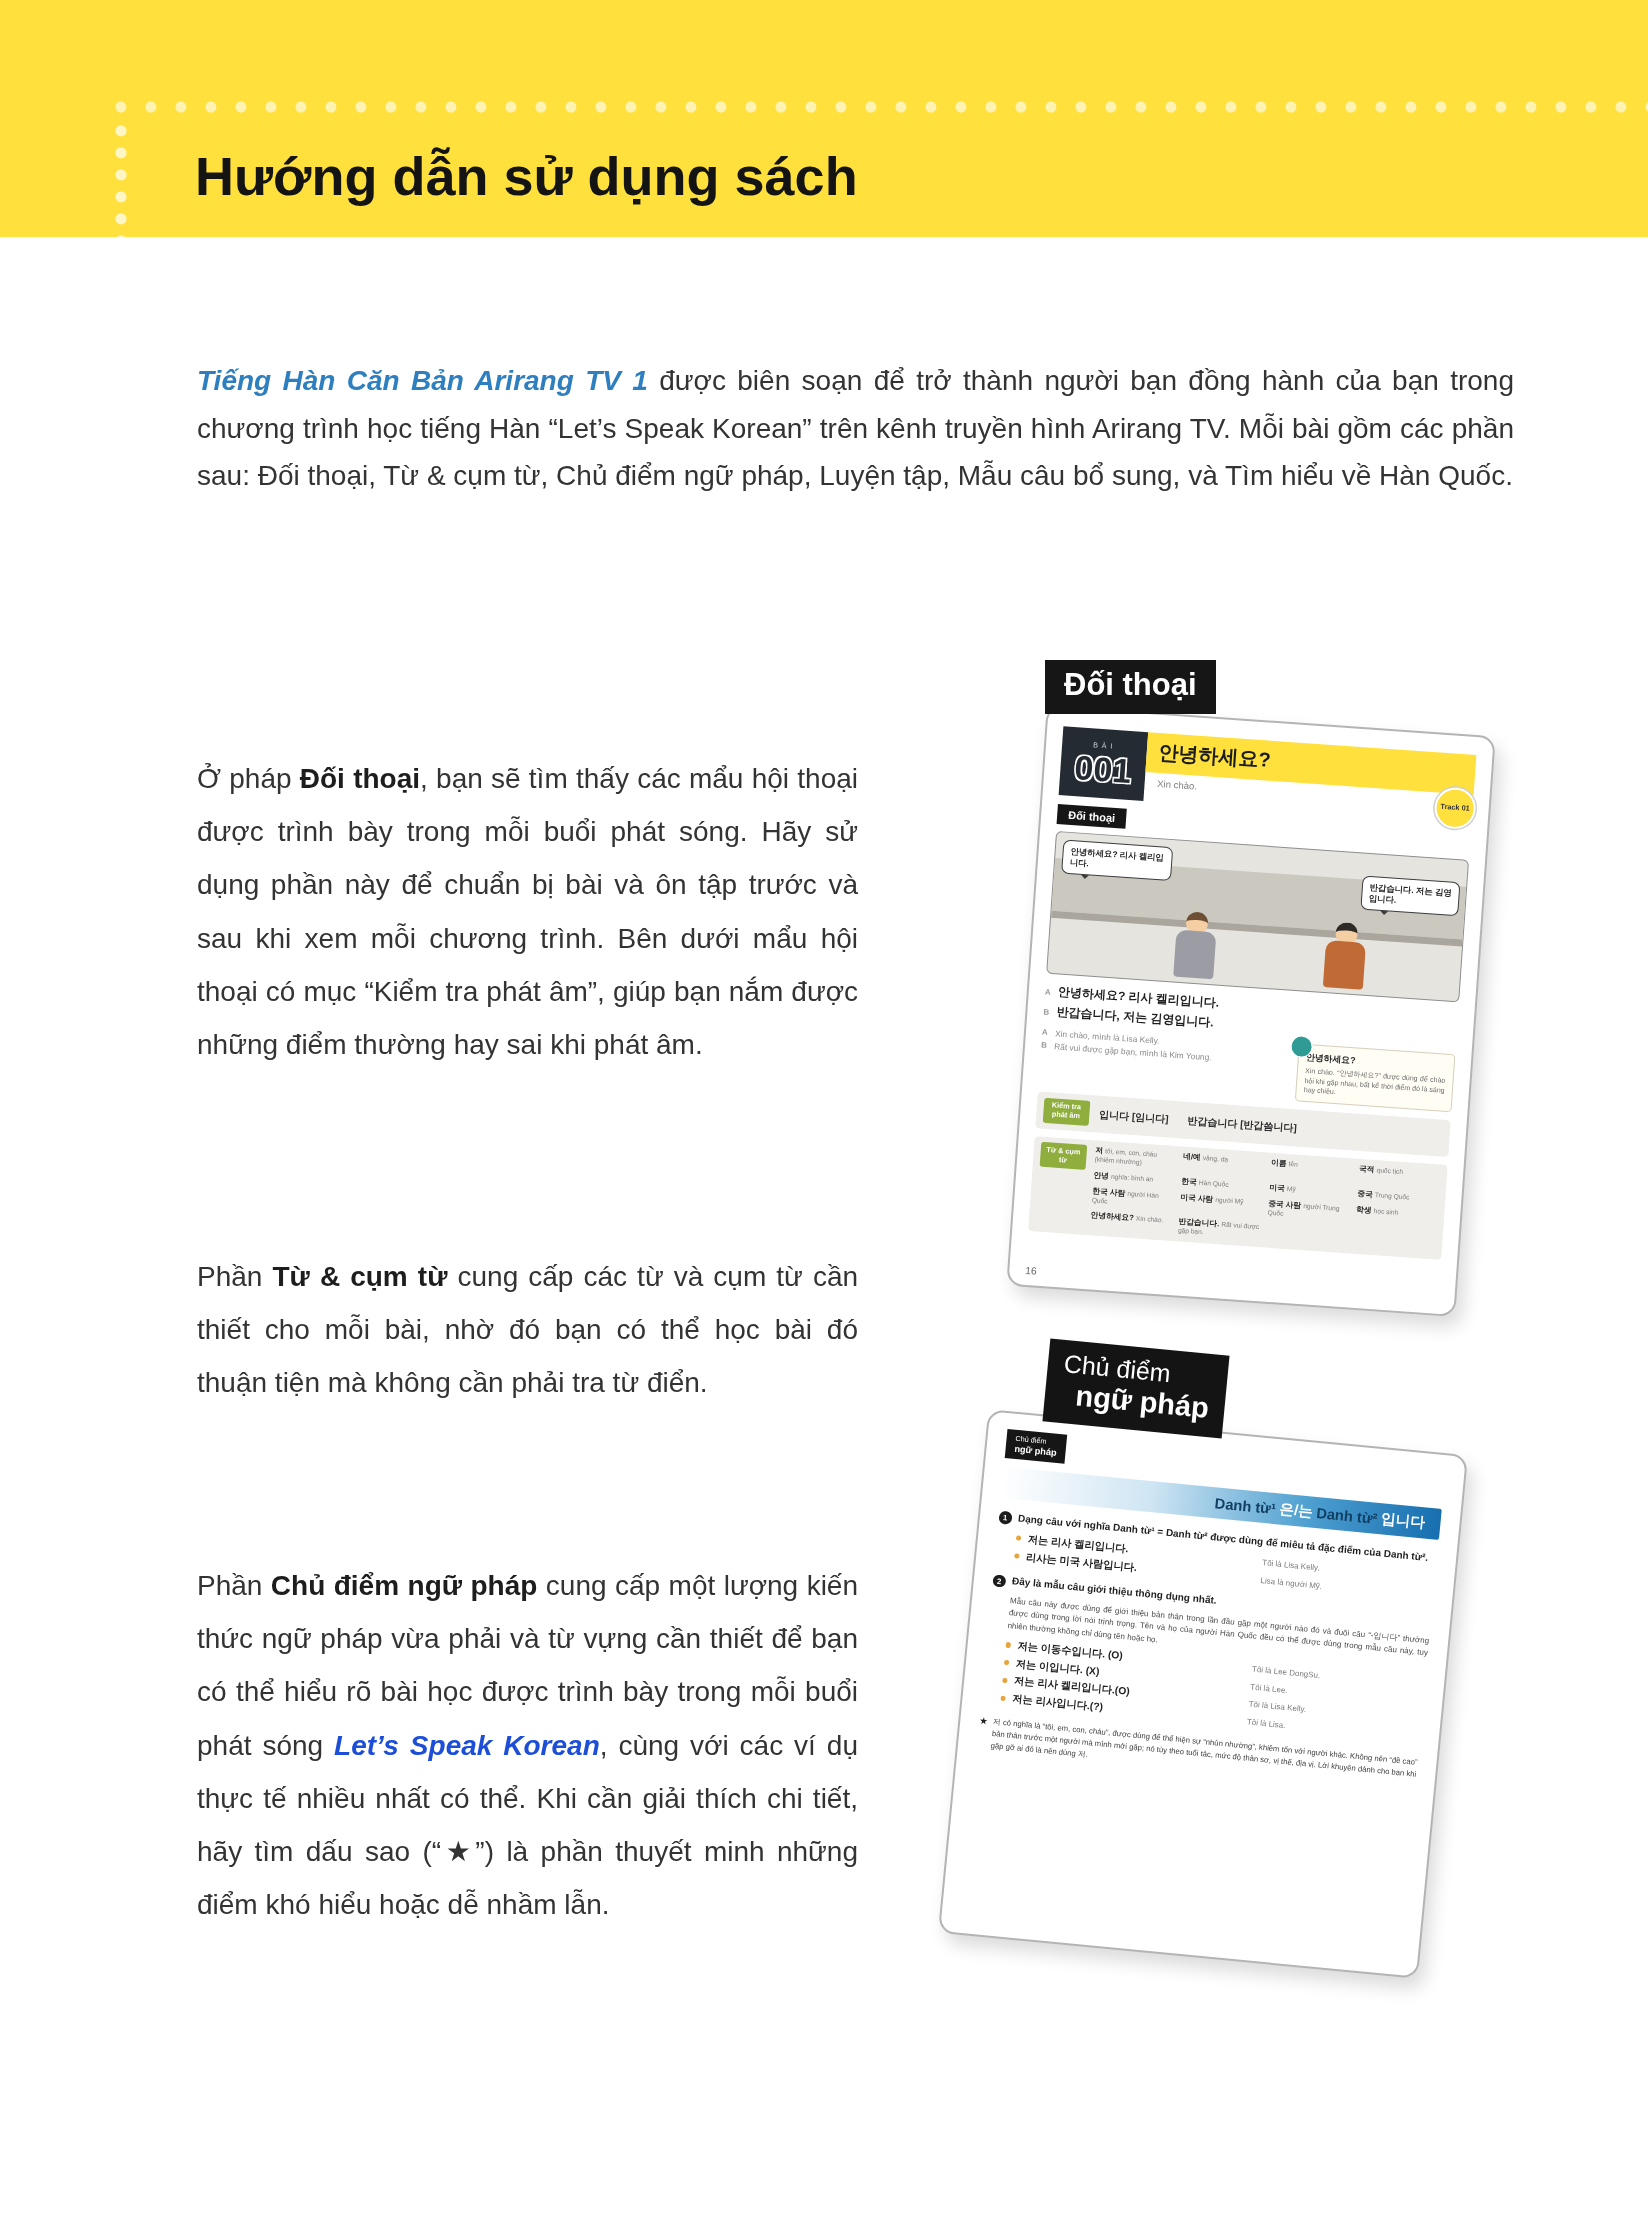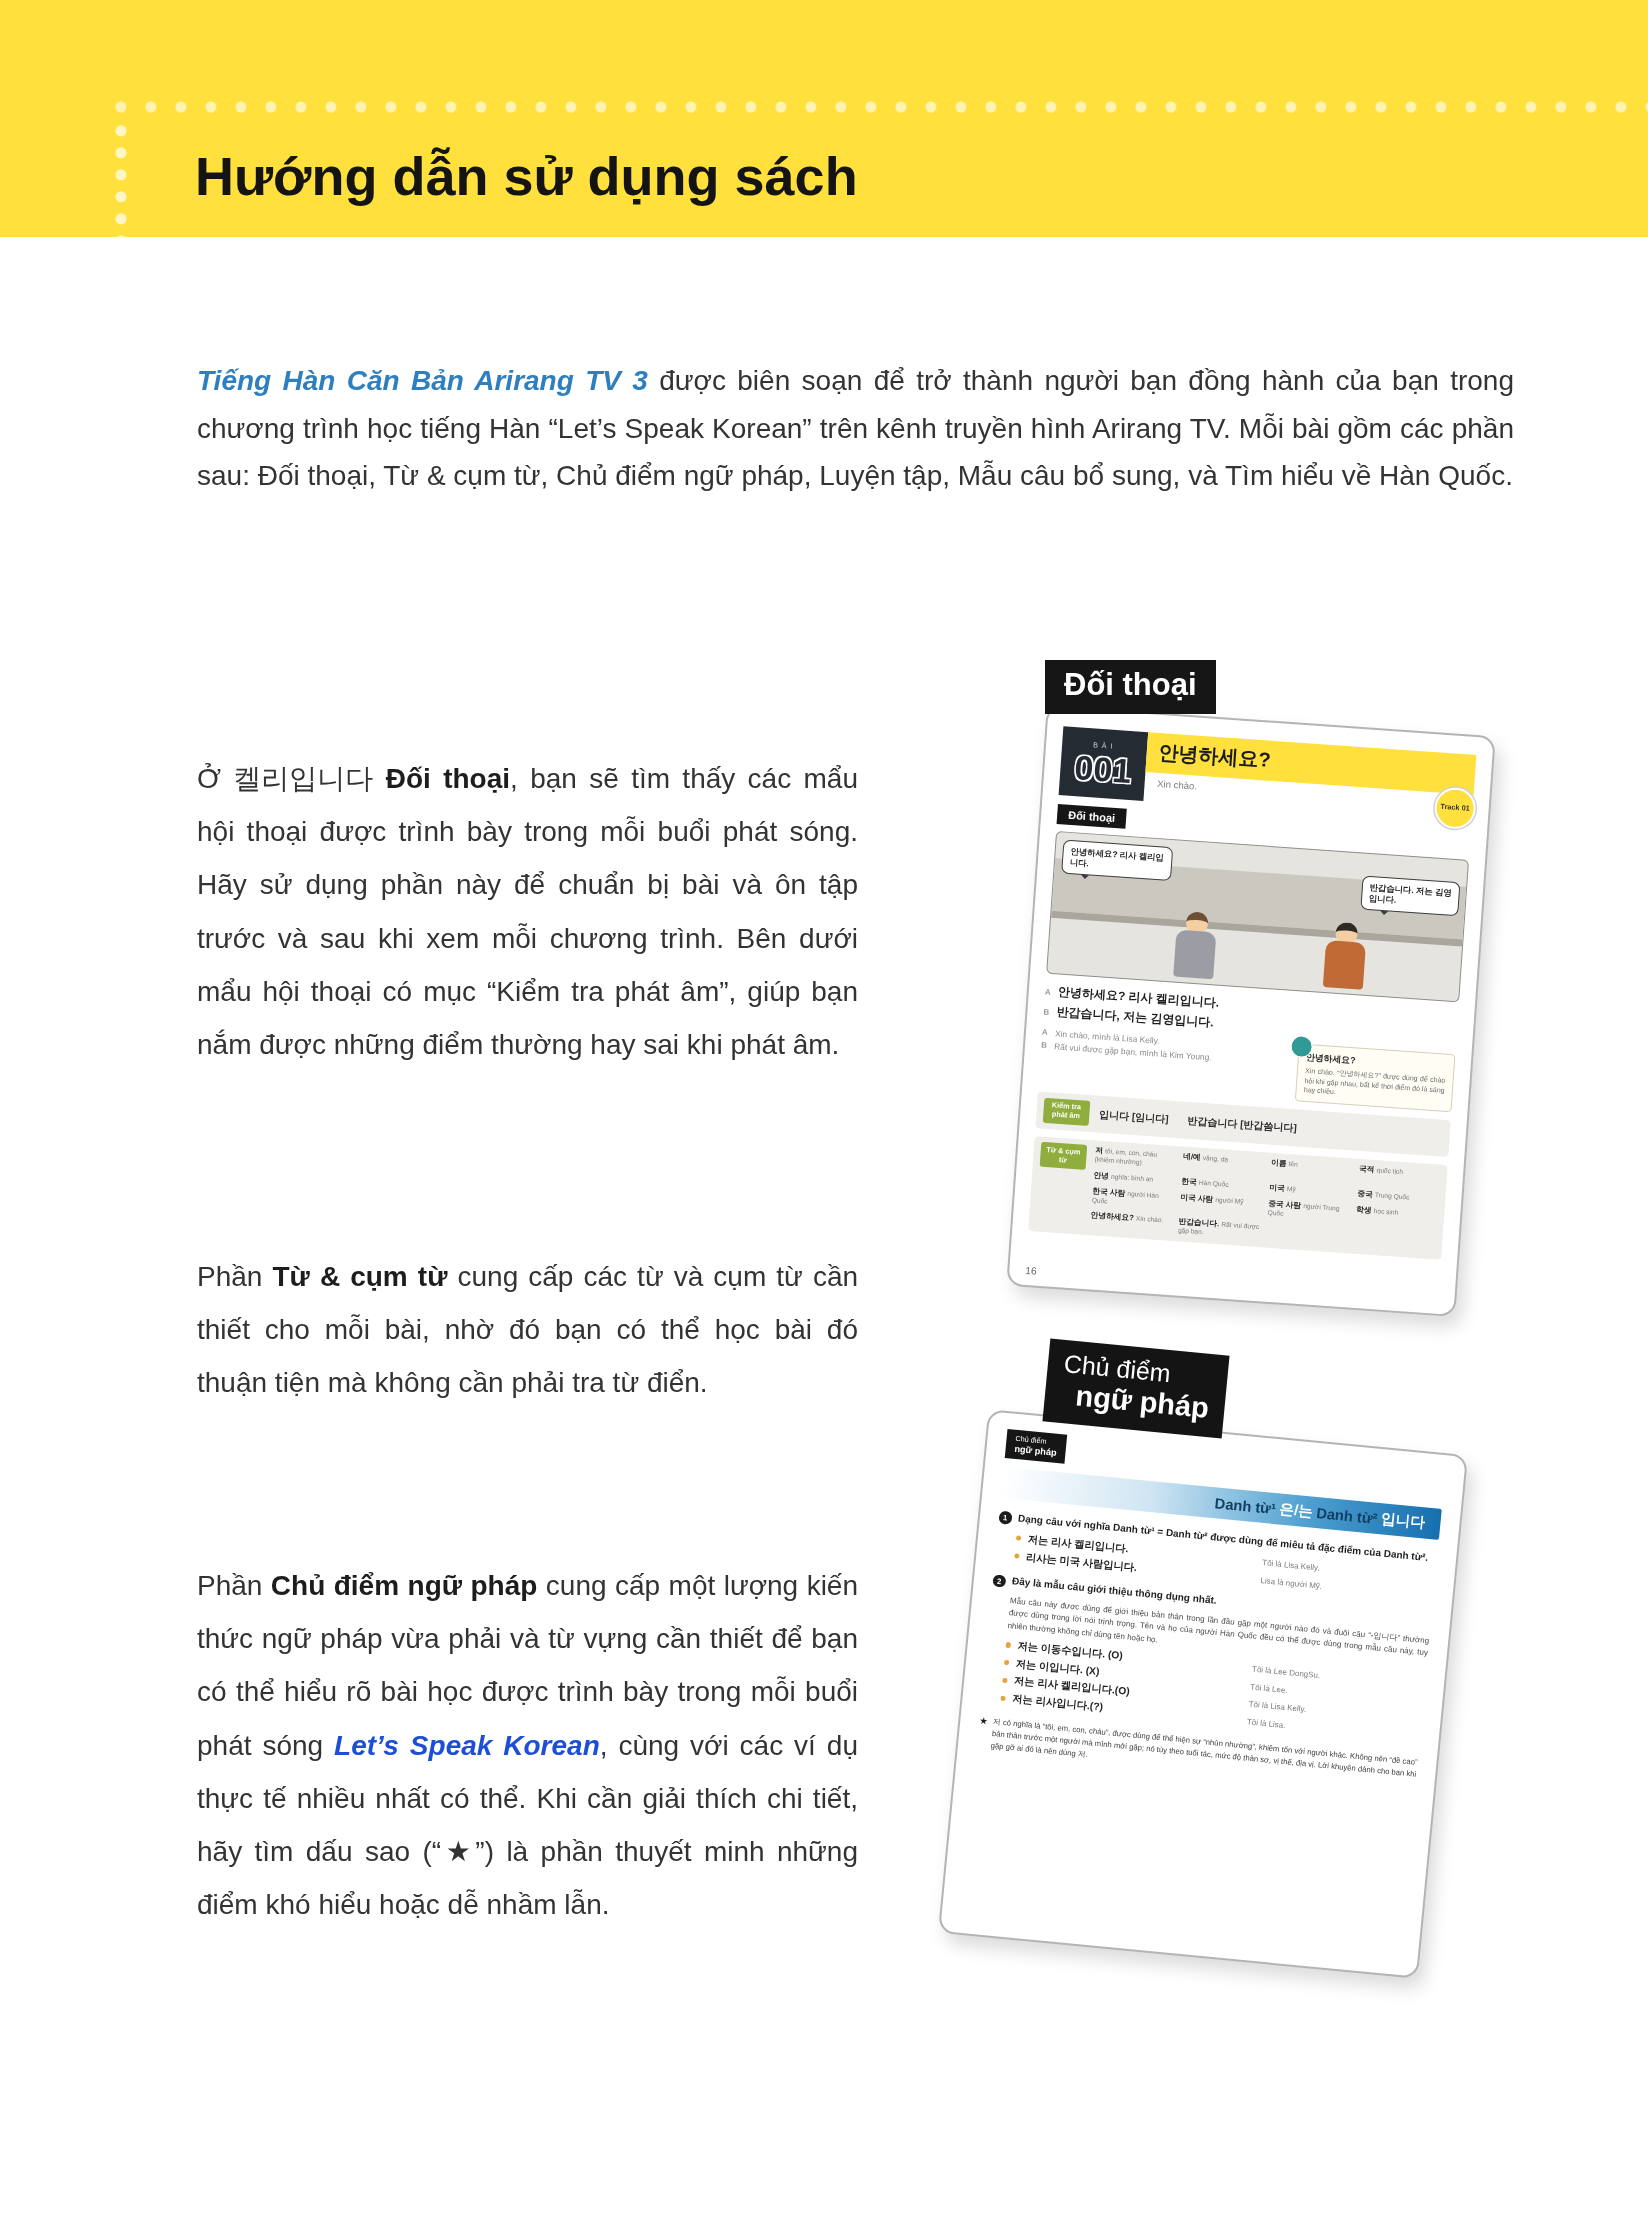--- a/index.html
+++ b/index.html
@@ -94,23 +94,23 @@
 .startext{font-size:7.7px;color:#3c3c3c;line-height:1.55;text-align:justify}
 </style>
 </head>
 <body>
 
 <div class="band"></div>
 <div class="dots-h"></div>
 <div class="dots-v"></div>
 <h1 class="page-title">Hướng dẫn sử dụng sách</h1>
 
-<p class="para intro"><span class="blue">Tiếng Hàn Căn Bản Arirang TV 3</span><span> được biên soạn để trở thành người bạn đồng hành của bạn trong chương trình học tiếng Hàn “Let’s Speak Korean” trên kênh truyền hình Arirang TV. Mỗi bài gồm các phần sau: Đối thoại, Từ &amp; cụm từ, Chủ điểm ngữ pháp, Luyện tập, Mẫu câu bổ sung, và Tìm hiểu về Hàn Quốc.</span></p>
-
-<p class="para sec sec1"><span>Ở 켈리입니다 </span><span class="b">Đối thoại</span><span>, bạn sẽ tìm thấy các mẩu hội thoại được trình bày trong mỗi buổi phát sóng. Hãy sử dụng phần này để chuẩn bị bài và ôn tập trước và sau khi xem mỗi chương trình. Bên dưới mẩu hội thoại có mục “Kiểm tra phát âm”, giúp bạn nắm được những điểm thường hay sai khi phát âm.</span></p>
+<p class="para intro"><span class="blue">Tiếng Hàn Căn Bản Arirang TV 1</span><span> được biên soạn để trở thành người bạn đồng hành của bạn trong chương trình học tiếng Hàn “Let’s Speak Korean” trên kênh truyền hình Arirang TV. Mỗi bài gồm các phần sau: Đối thoại, Từ &amp; cụm từ, Chủ điểm ngữ pháp, Luyện tập, Mẫu câu bổ sung, và Tìm hiểu về Hàn Quốc.</span></p>
+
+<p class="para sec sec1"><span>Ở pháp </span><span class="b">Đối thoại</span><span>, bạn sẽ tìm thấy các mẩu hội thoại được trình bày trong mỗi buổi phát sóng. Hãy sử dụng phần này để chuẩn bị bài và ôn tập trước và sau khi xem mỗi chương trình. Bên dưới mẩu hội thoại có mục “Kiểm tra phát âm”, giúp bạn nắm được những điểm thường hay sai khi phát âm.</span></p>
 
 <p class="para sec sec2"><span>Phần </span><span class="b">Từ &amp; cụm từ</span><span> cung cấp các từ và cụm từ cần thiết cho mỗi bài, nhờ đó bạn có thể học bài đó thuận tiện mà không cần phải tra từ điển.</span></p>
 
 <p class="para sec sec3"><span>Phần </span><span class="b">Chủ điểm ngữ pháp</span><span> cung cấp một lượng kiến thức ngữ pháp vừa phải và từ vựng cần thiết để bạn có thể hiểu rõ bài học được trình bày trong mỗi buổi phát sóng </span><span class="bi">Let’s Speak Korean</span><span>, cùng với các ví dụ thực tế nhiều nhất có thể. Khi cần giải thích chi tiết, hãy tìm dấu sao (“★”) là phần thuyết minh những điểm khó hiểu hoặc dễ nhầm lẫn.</span></p>
 
 <div class="card1-tab">Đối thoại</div>
 
 <div class="card1">
   <div class="c1-header">
     <div class="lesson-block">

